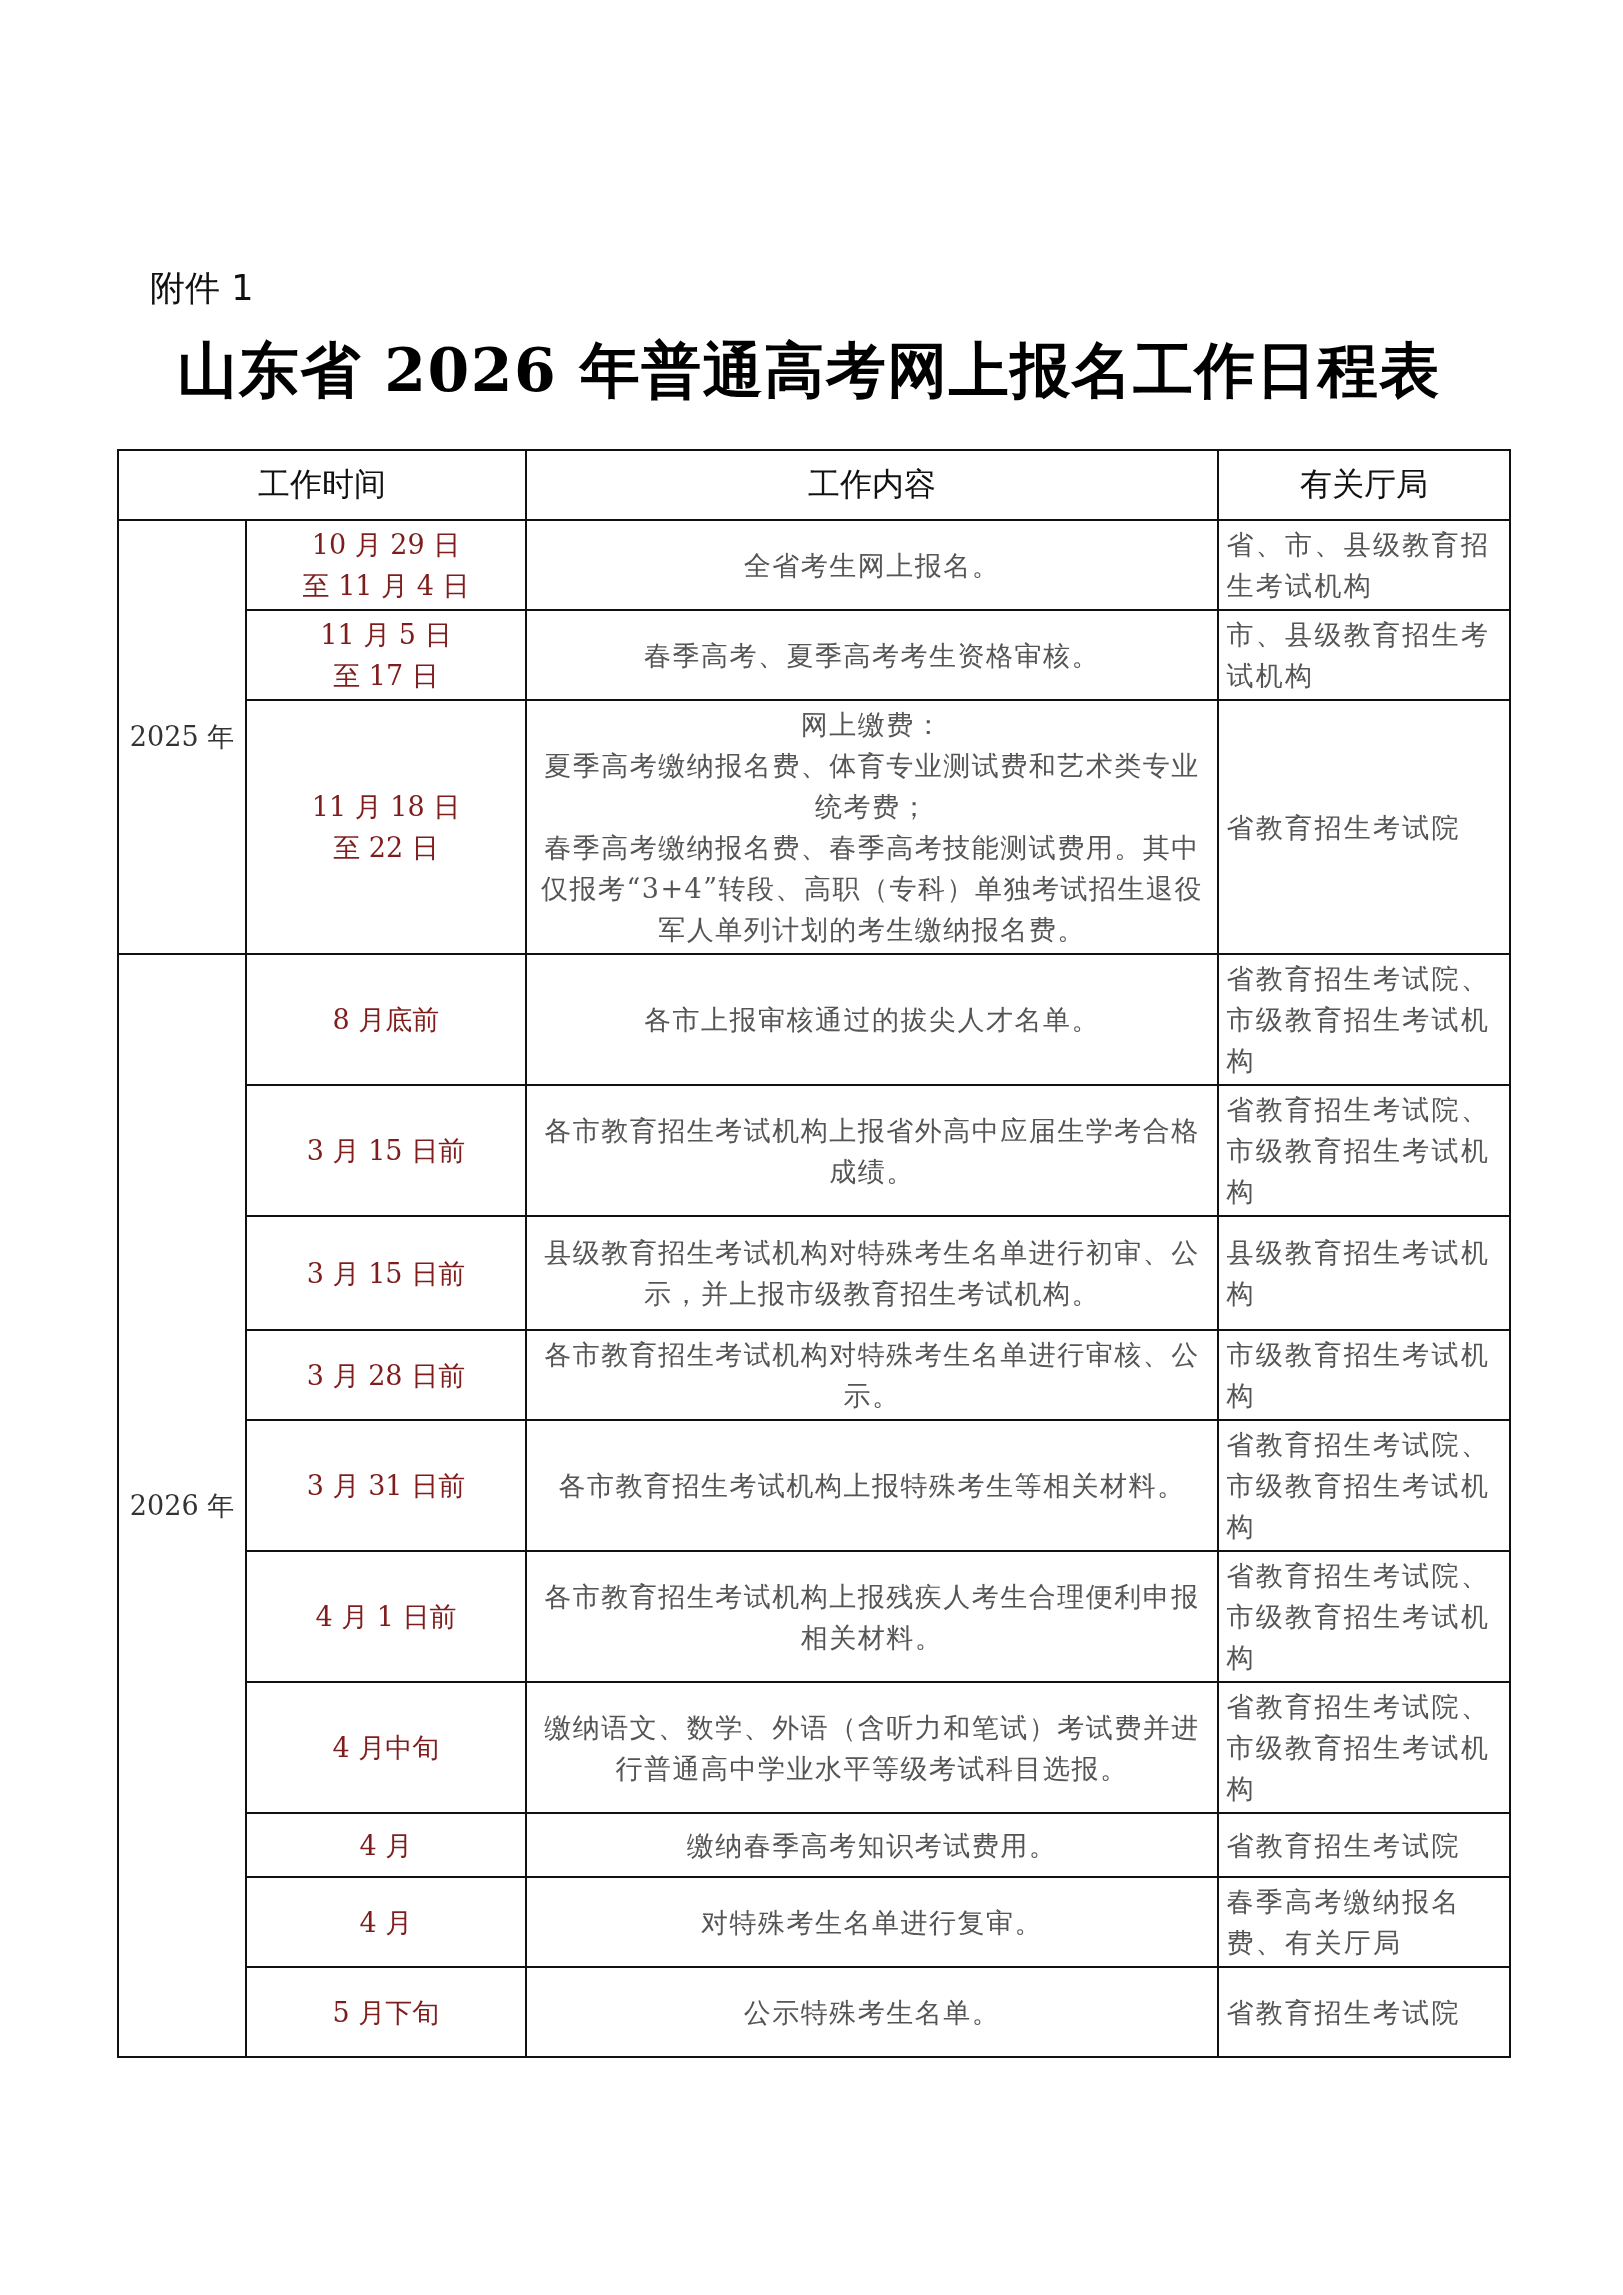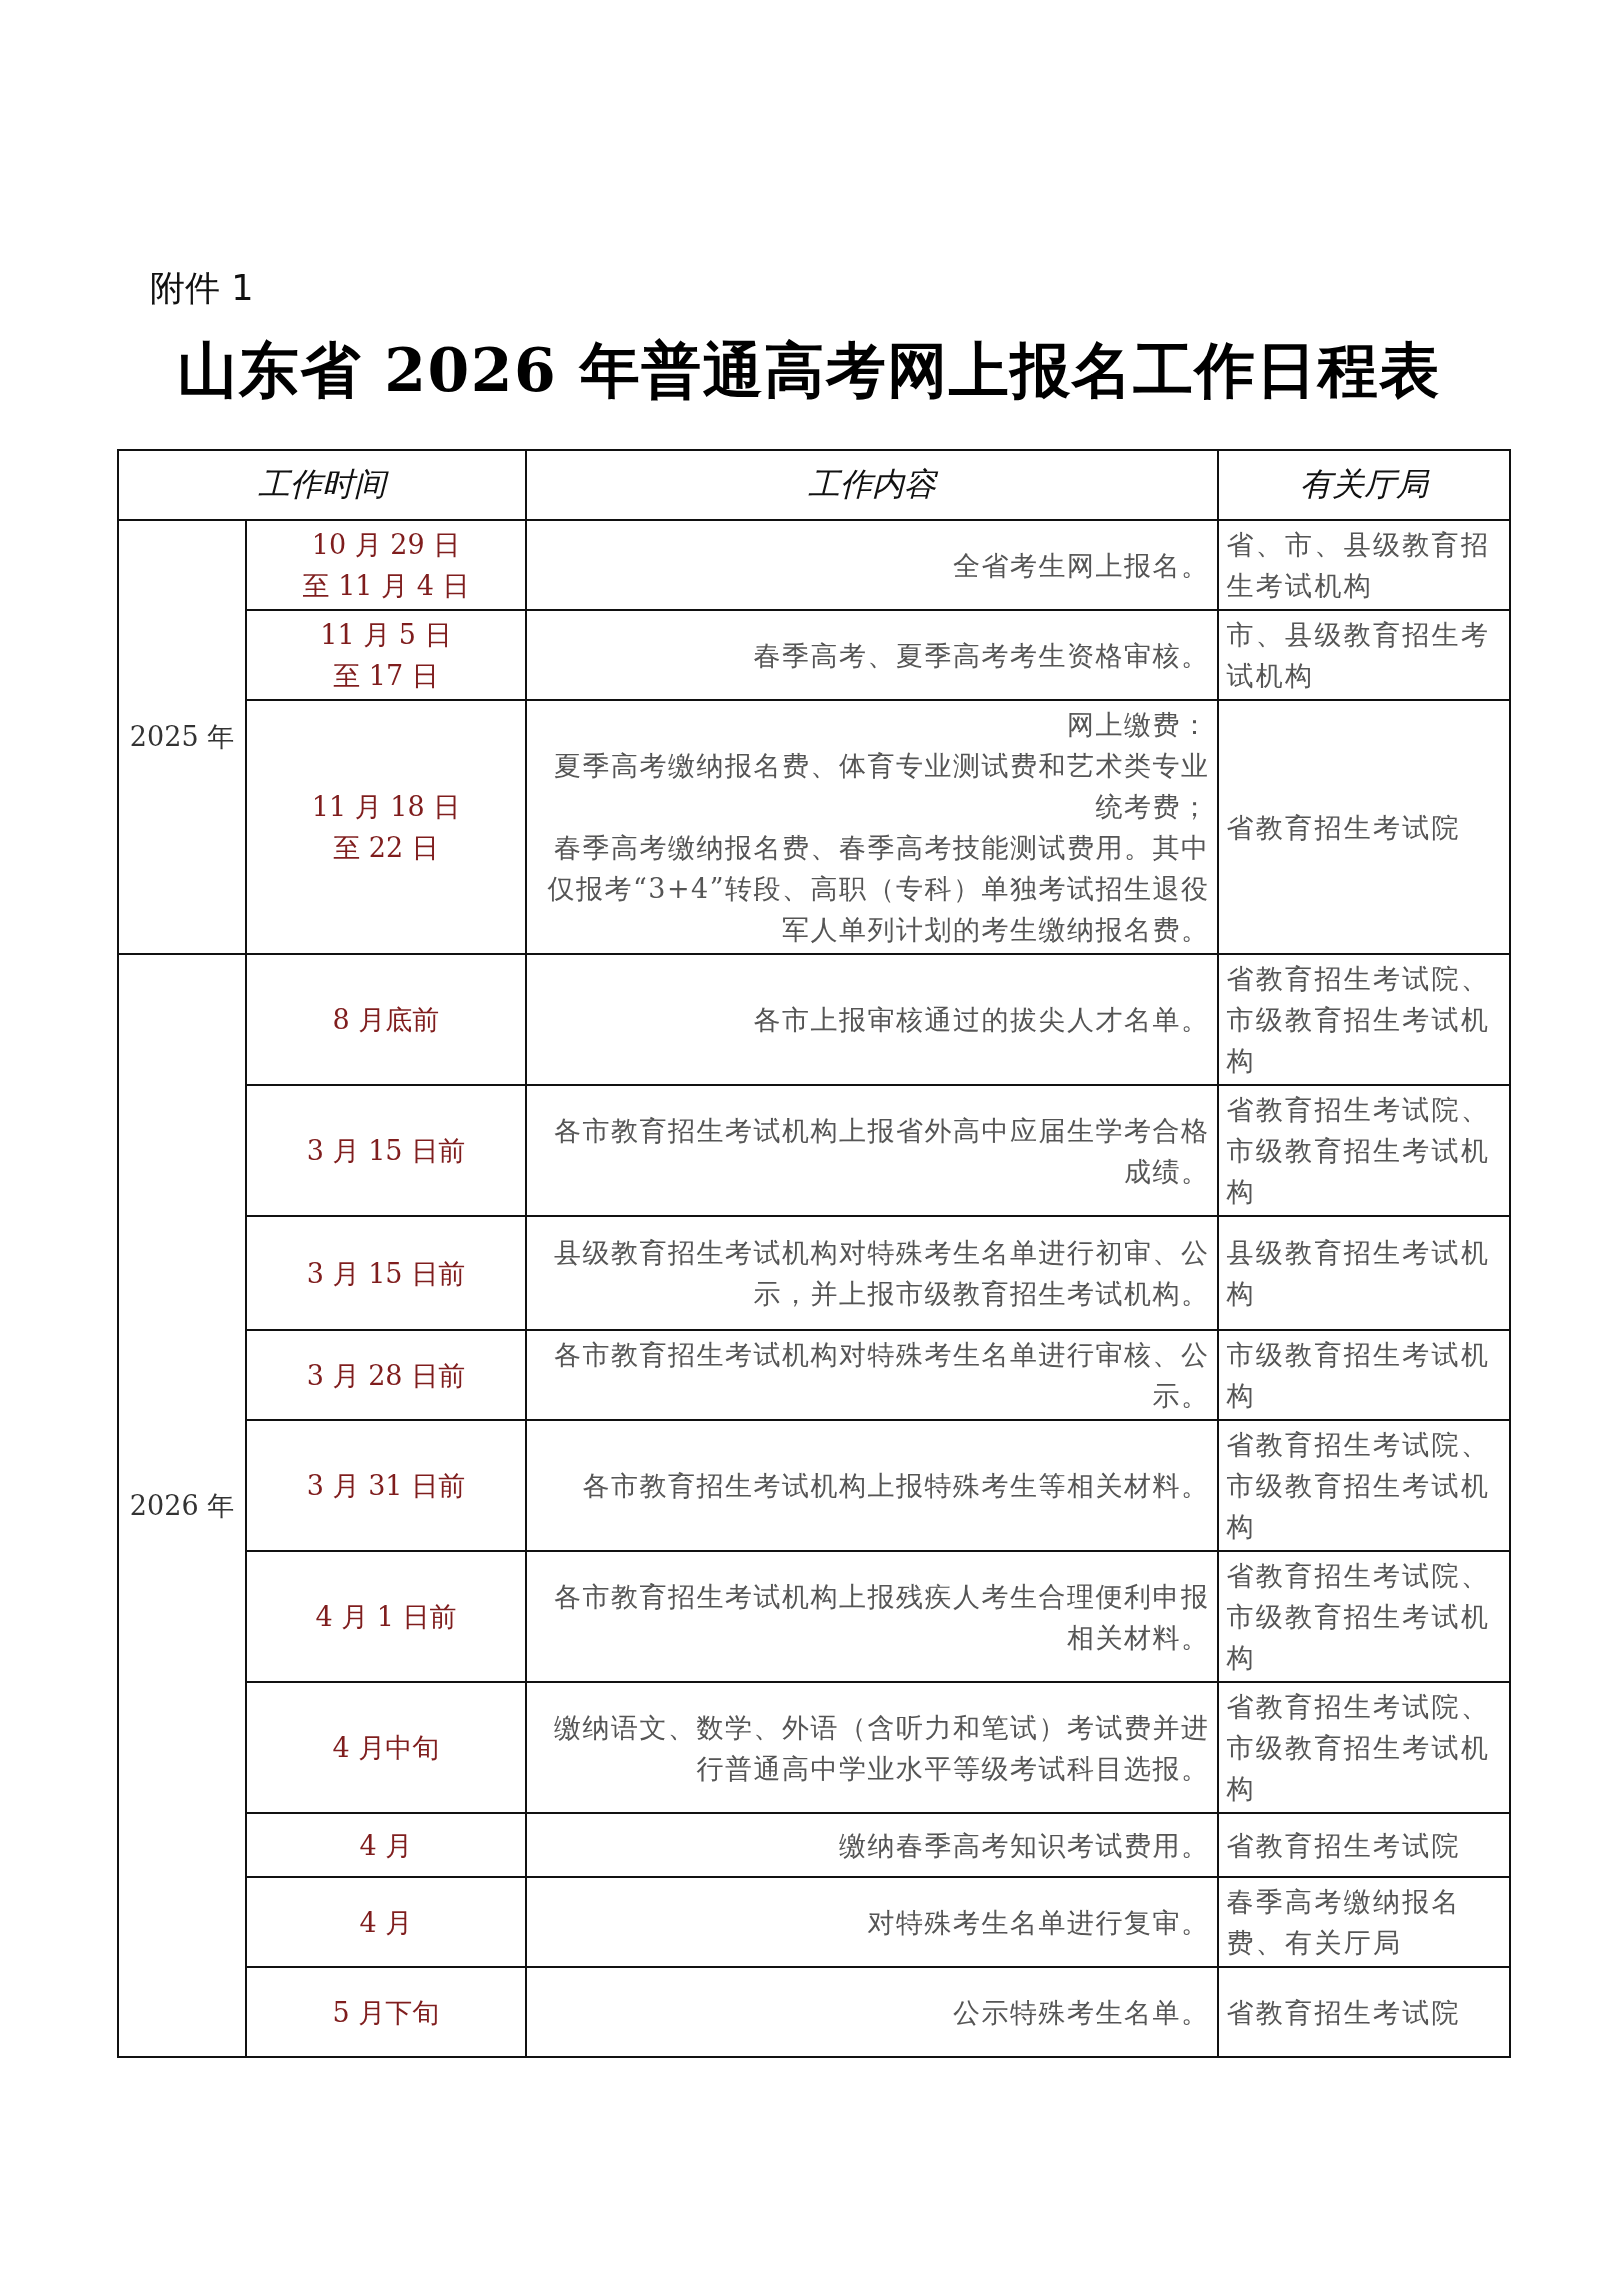--- a/index.html
+++ b/index.html
@@ -8,24 +8,24 @@
   .attach { position:absolute; left:150px; top:265px; font-size:35px;
             font-family:"DejaVu Sans", "Liberation Sans", sans-serif; color:#111; }
   .title { position:absolute; left:0; width:1618px; top:331px; text-align:center;
            font-size:60px; font-weight:bold; color:#000; letter-spacing:1.5px;
            font-family:"DejaVu Serif", "Liberation Serif", serif; }
   table.sched { position:absolute; left:117px; top:449px; width:1392px;
                 border-collapse:collapse; table-layout:fixed; }
   table.sched td, table.sched th { border:2.3px solid #111; padding:3px 7.5px;
                 vertical-align:middle; font-weight:normal; }
   table.sched th { font-size:32px; height:62px; text-align:center; color:#111;
-                   font-family:"DejaVu Sans","Liberation Sans",sans-serif;font-style:italic; }
+                   font-family:"DejaVu Sans","Liberation Sans",sans-serif; }
   td.year { text-align:center; font-size:27px; color:#333;border-radius:16px; }
   td.date { text-align:center; font-size:27px; color:#7f1d1d; line-height:41px; }
-  td.content { text-align:right; font-size:27px; color:#555; line-height:41px; letter-spacing:1.5px; }
+  td.content { text-align:center; font-size:27px; color:#555; line-height:41px; letter-spacing:1.5px; }
   td.unit { text-align:left; font-size:27px; color:#555; line-height:41px; letter-spacing:2.3px; }
   .line { display:block; }
 </style>
 </head>
 <body>
 
 <div class="attach">附件 1</div>
 <div class="title">山东省 2026 年普通高考网上报名工作日程表</div>
 
 <table class="sched">

